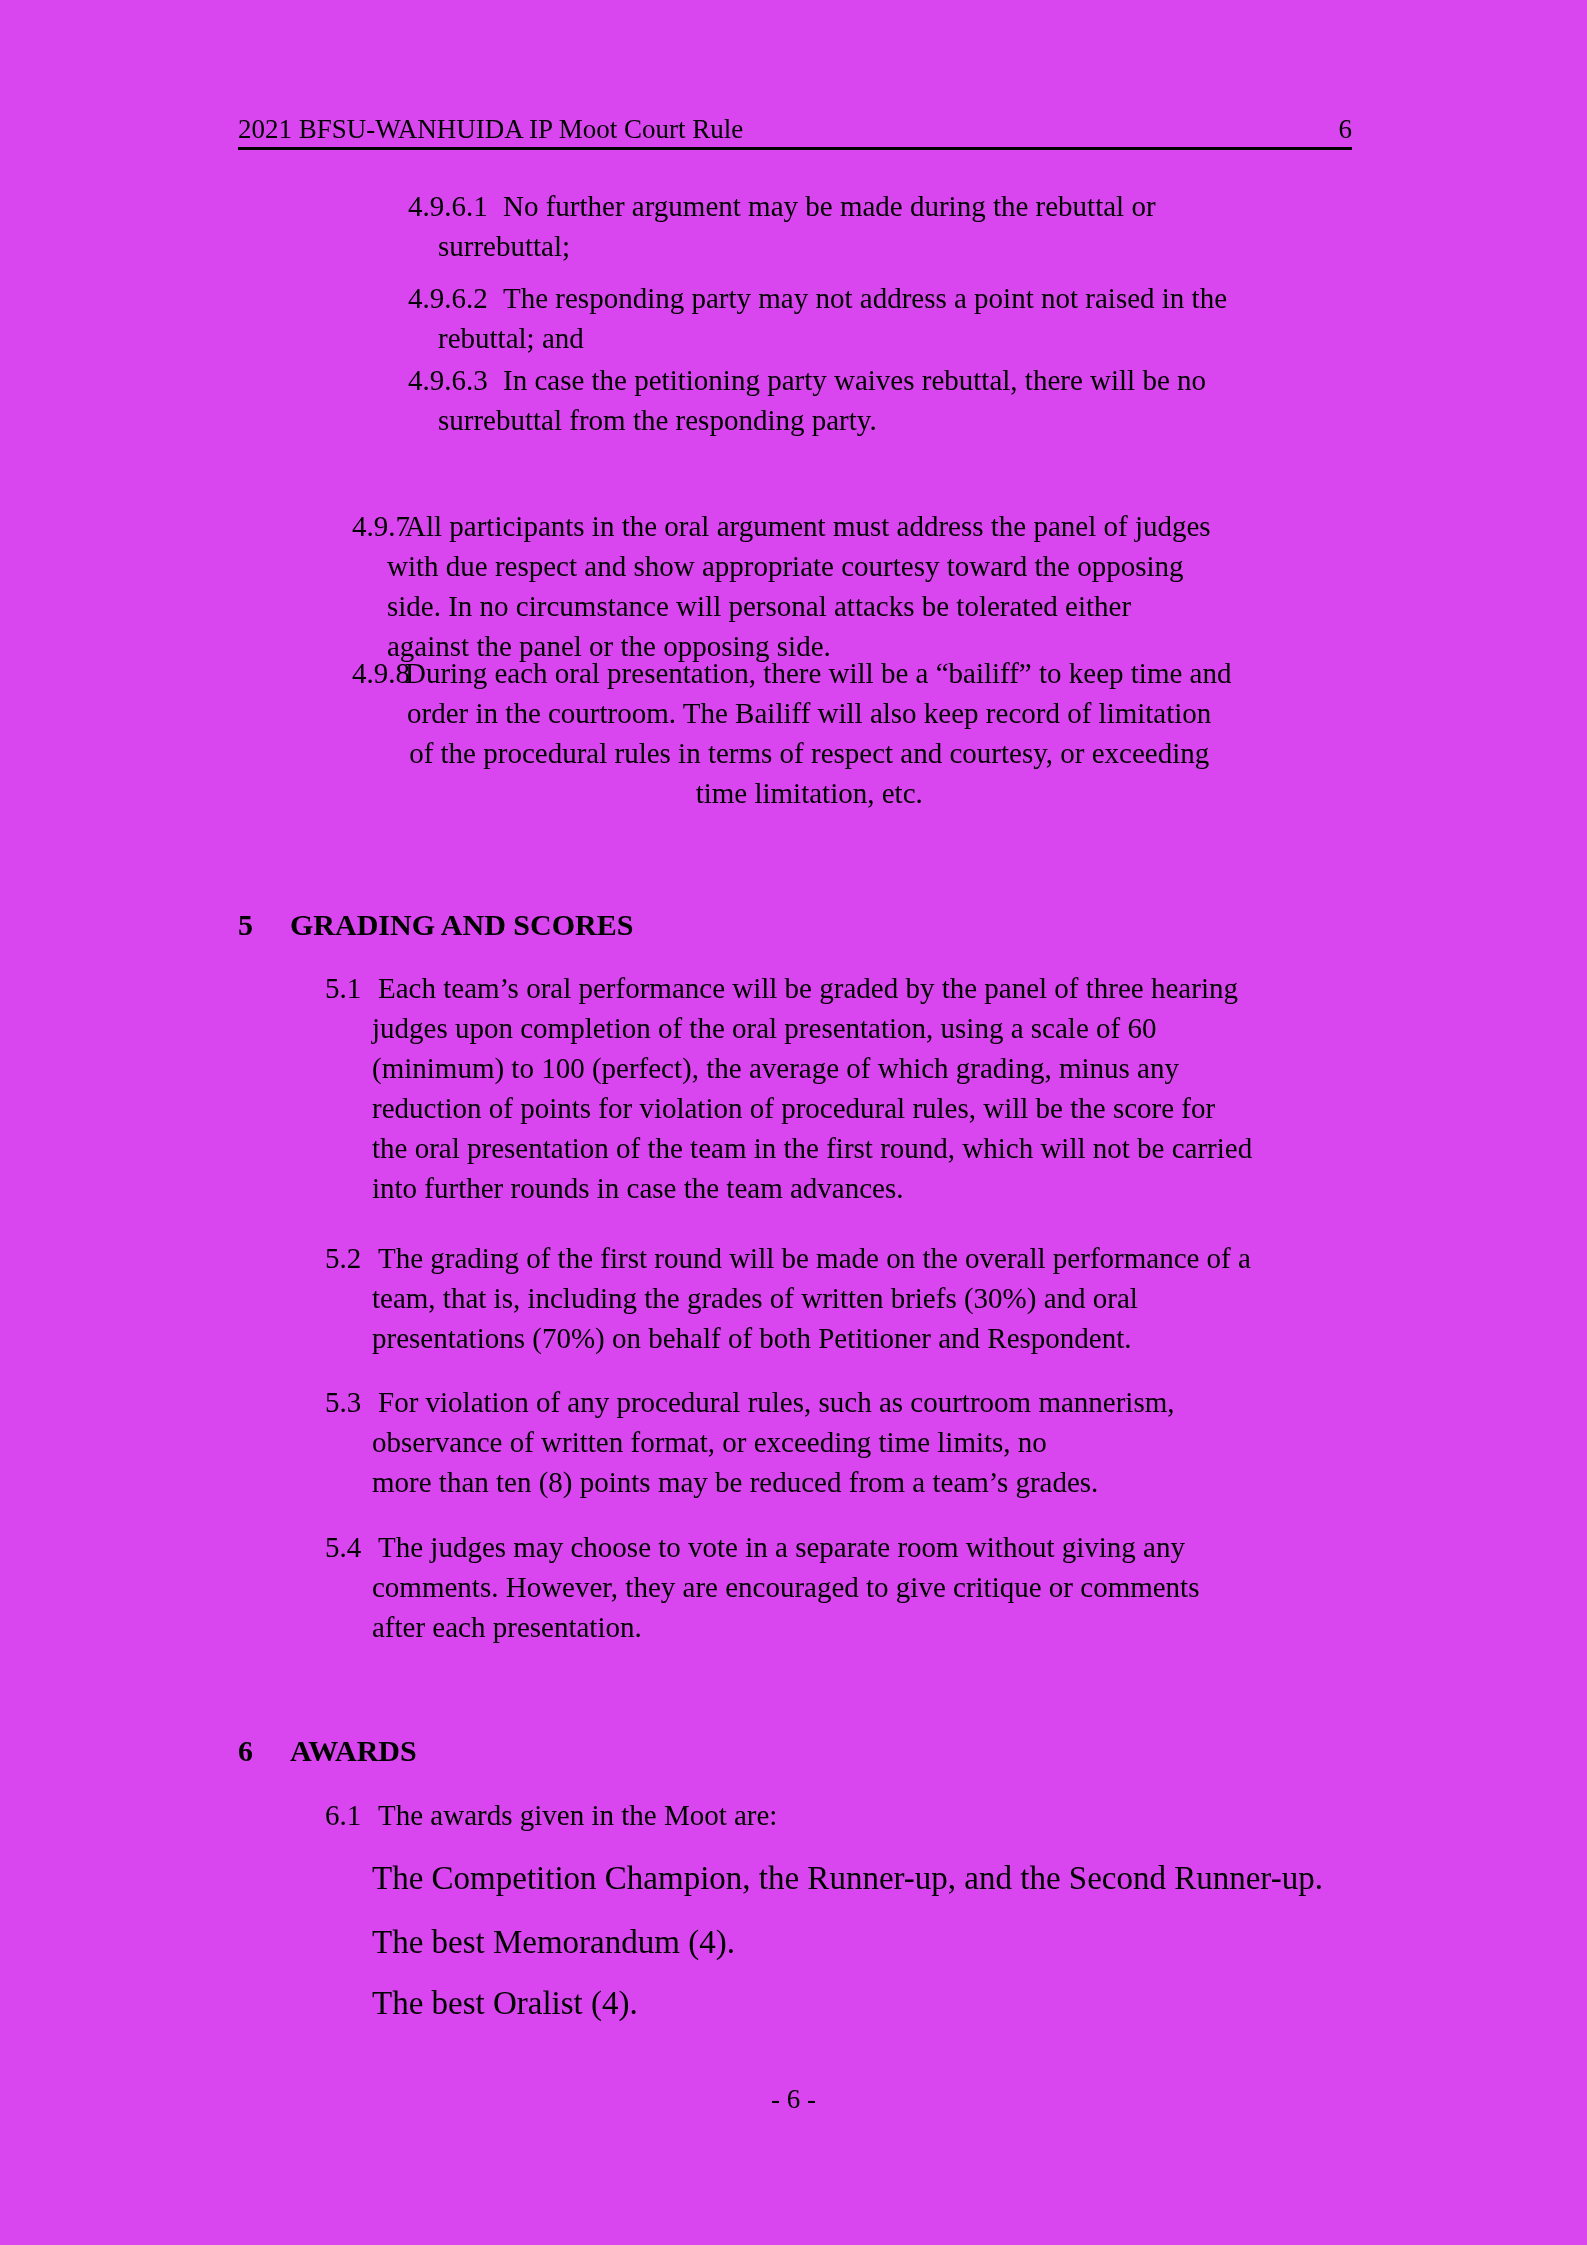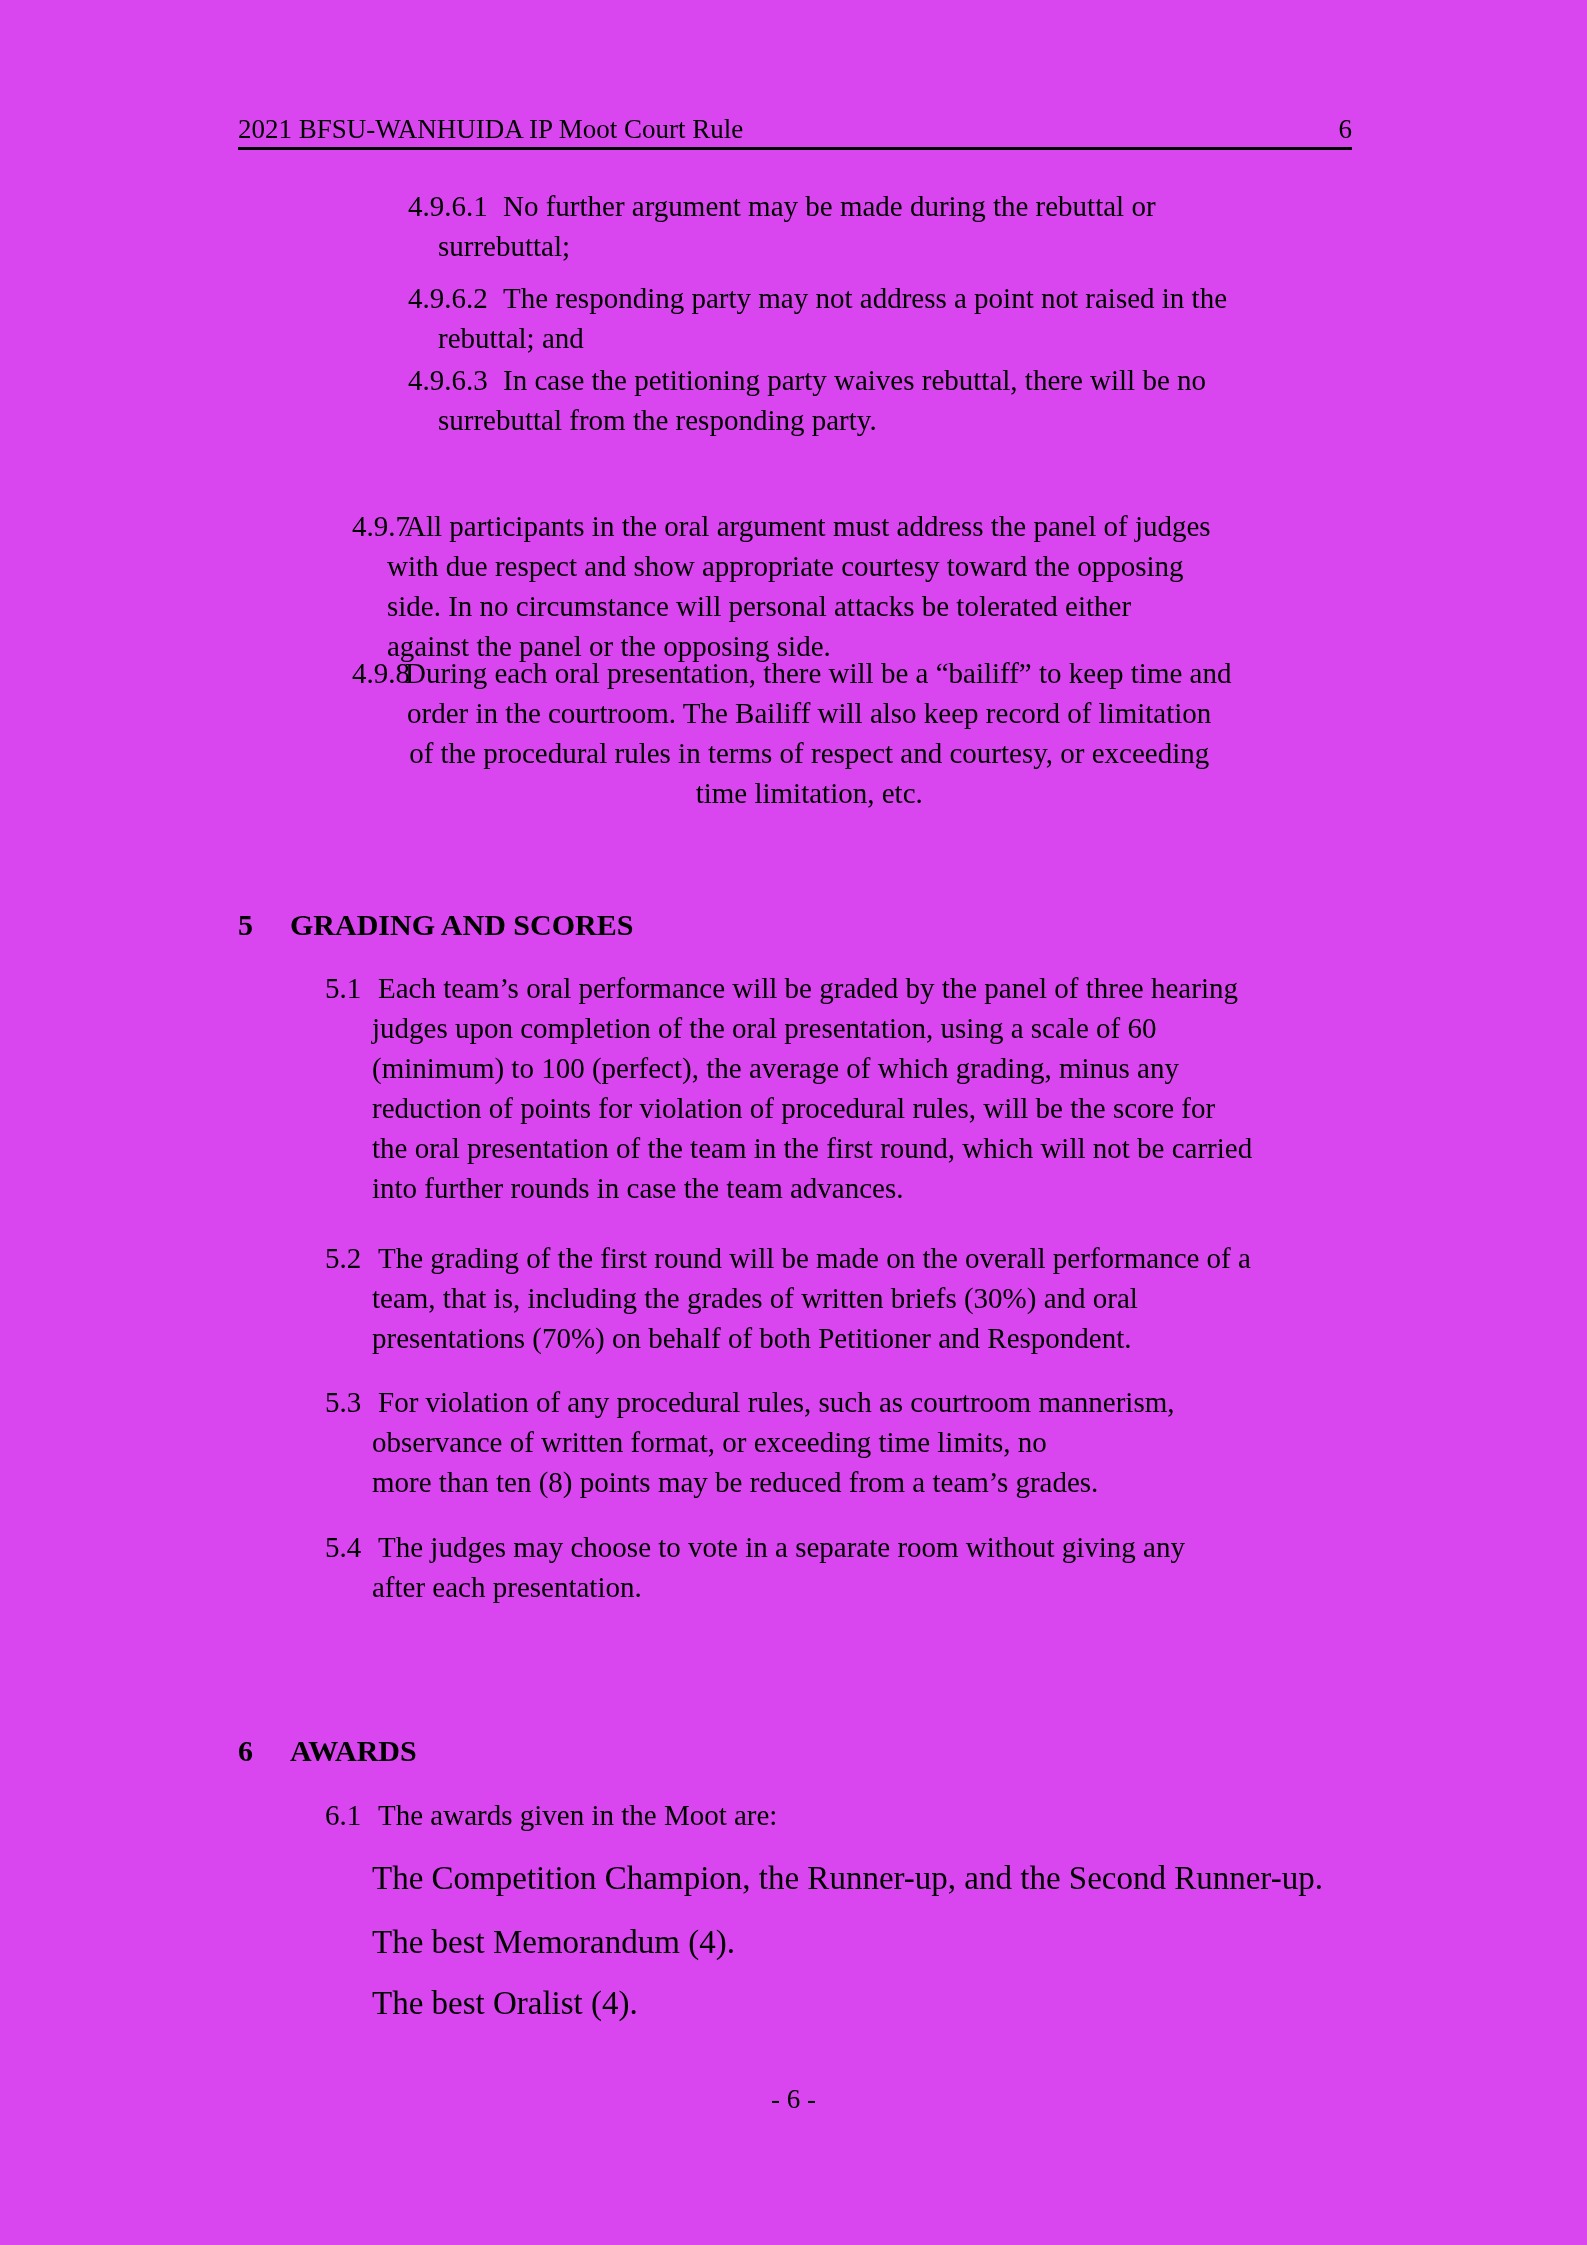--- a/index.html
+++ b/index.html
@@ -161,20 +161,21 @@
   <div class="item item-l1" id="item-53">
     <span class="num">5.3</span>
     <div class="line first">For violation of any procedural rules, such as courtroom mannerism,</div>
     <div class="line">observance of written format, or exceeding time limits, no</div>
     <div class="line">more than ten (8) points may be reduced from a team’s grades.</div>
   </div>
 
   <div class="item item-l1" id="item-54">
     <span class="num">5.4</span>
     <div class="line first">The judges may choose to vote in a separate room without giving any</div>
+    <div class="line">comments. However, they are encouraged to give critique or comments</div>
     <div class="line">after each presentation.</div>
   </div>
 
   <div class="section-heading" id="heading-6">
     <span class="sec-num">6</span><span>AWARDS</span>
   </div>
 
   <div class="item item-l1" id="item-61">
     <span class="num">6.1</span>
     <div class="line first">The awards given in the Moot are:</div>

